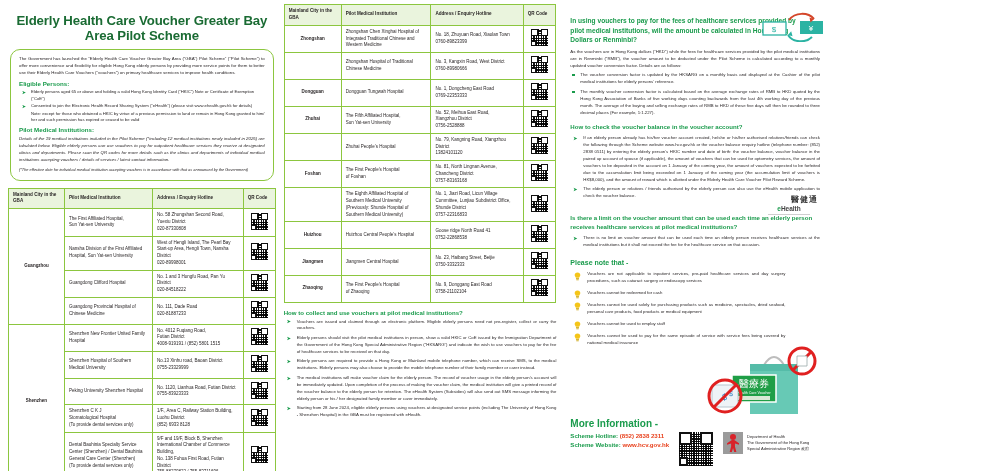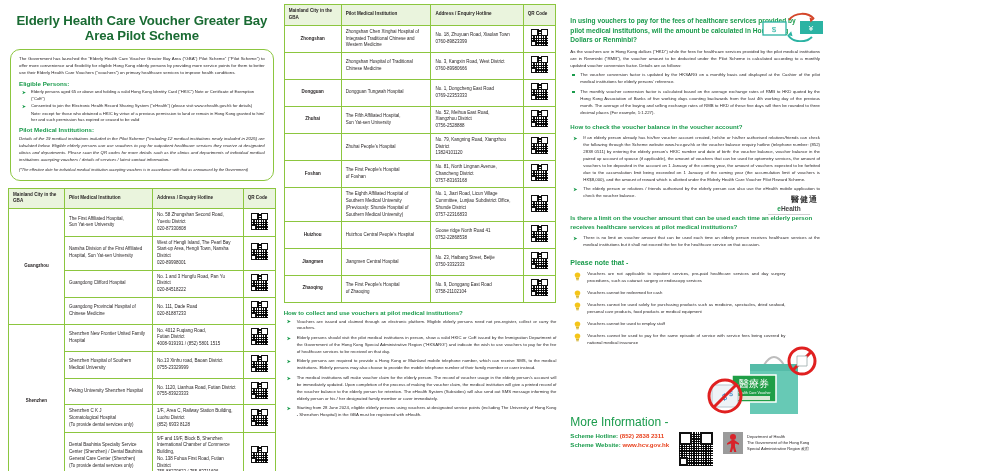--- a/index.html
+++ b/index.html
@@ -125,21 +125,21 @@
   .eh-cn { font-size:8px; color:#3a3a3a; letter-spacing:1px; font-weight:bold; line-height:1;text-align:right; }
   .eh-en { font-size:6.5px; color:#444; font-weight:bold; margin-top:1px; }
   .eh-en .e { color:#1a9b4c; }
   .eh-rule { height:1px; background:#cfcfcf; margin:2px 8px 0 8px; }
 
   
   .bag-wrap { position:absolute; right:6px; bottom:48px; width:120px; height:78px; }
 
   
   .more-wrap { position:absolute; left:8px; bottom:5px; width:312px; }
-  .more-title { font-size:12px; font-weight:normal; color:#1a9b4c; margin-bottom:3px;margin-top:16px; }
+  .more-title { font-size:10px; font-weight:bold; color:#1a9b4c; margin-bottom:3px;margin-top:16px; }
   .more-line { font-size:6.1px; font-weight:bold; color:#1a9b4c; line-height:1.45; }
   .more-line .val { color:#e8431f; }
   .dh-logo { display:flex; align-items:center; gap:4px; }
   .dh-mark { width:20px; height:22px; background:#9b9b9b; position:relative; }
   .dh-mark .head { position:absolute; left:7px; top:2px; width:6px; height:6px; border-radius:50%; background:#d8232a; }
   .dh-mark .body { position:absolute; left:4px; top:8px; width:12px; height:12px; background:#d8232a;
         clip-path:polygon(40% 0,60% 0,100% 28%,100% 40%,66% 30%,66% 55%,78% 100%,60% 100%,50% 66%,40% 100%,22% 100%,34% 55%,34% 30%,0 40%,0 28%); }
   .dh-txt { font-size:4px; line-height:1.5; color:#231f20; }
 
   .mid-foot-head { font-size:6.1px; font-weight:bold; color:#1a9b4c; margin:6px 0 3px 0; }

